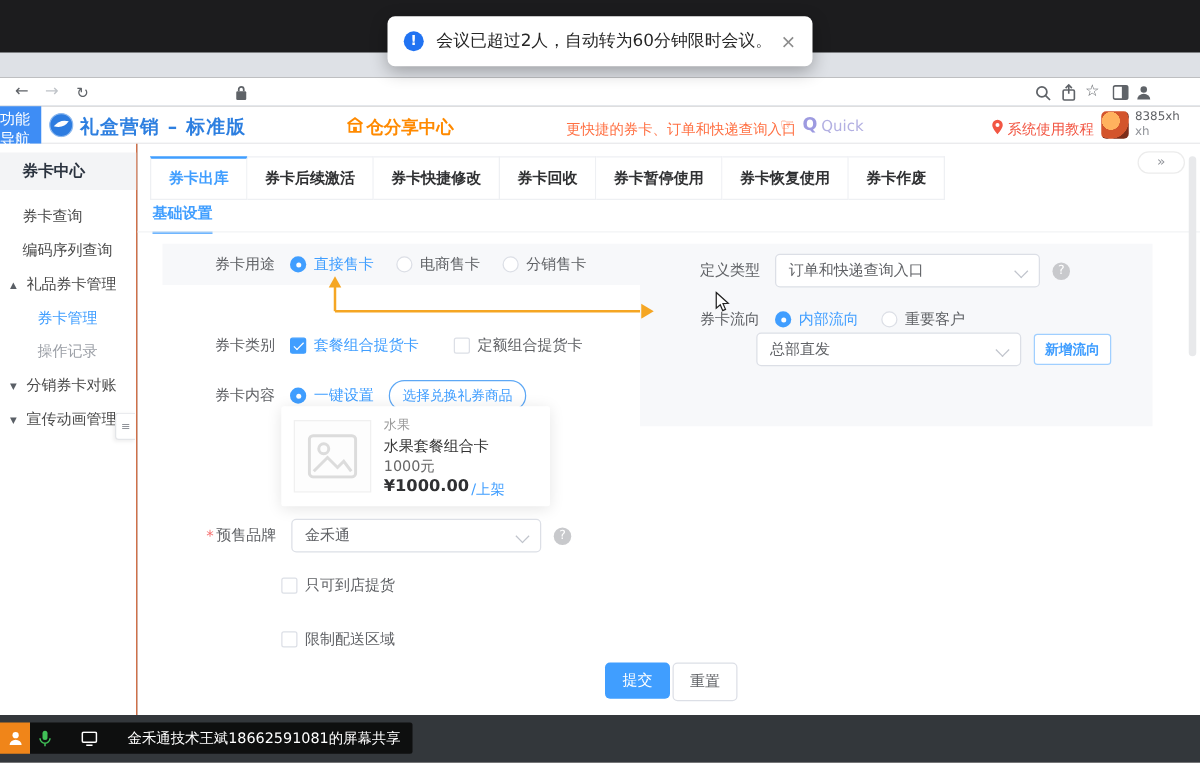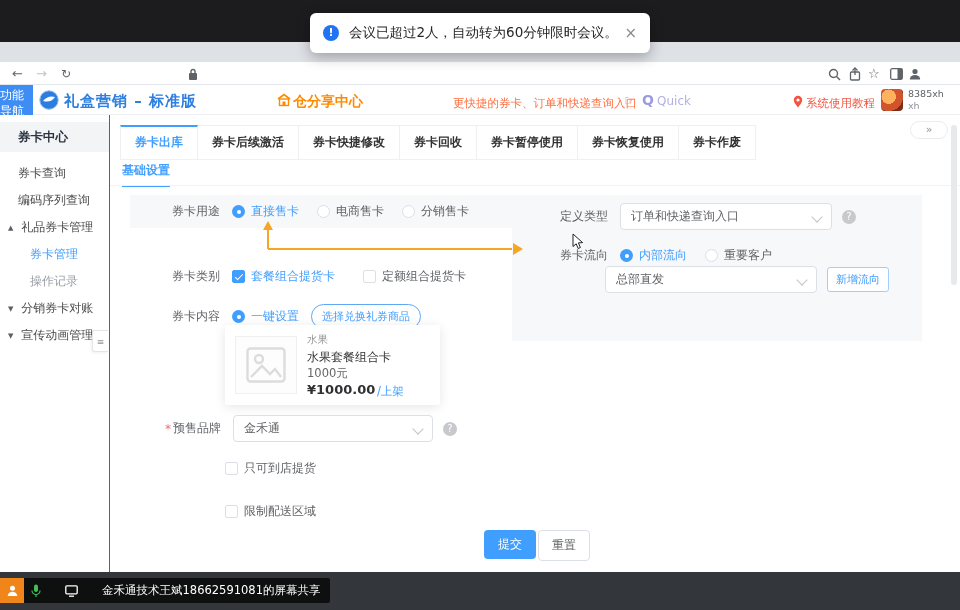--- a/index.html
+++ b/index.html
@@ -65,21 +65,21 @@
   .radio { width:13px; height:13px; border-radius:50%; border:1px solid #dcdfe6; background:#fff; margin-right:6px; flex:0 0 auto; }
   .radio.sel { border:none; background:#409eff; position:relative; }
   .radio.sel::after { content:""; position:absolute; left:4.5px; top:4.5px; width:4px; height:4px; border-radius:50%; background:#fff; }
   .cb { width:13px; height:13px; border:1px solid #dcdfe6; border-radius:2px; background:#fff; margin-right:6px; flex:0 0 auto; }
   .cb.on { background:#409eff; border-color:#409eff; position:relative; }
   .cb.on::after { content:""; position:absolute; left:4px; top:1px; width:3px; height:7px; border:solid #fff; border-width:0 1.5px 1.5px 0; transform:rotate(45deg); }
   .select { height:27px; width:200px; border:1px solid #dcdfe6; border-radius:4px; background:#fff; display:flex; align-items:center; padding:0 26px 0 10px; font-size:12px; color:#606266; position:relative; white-space:nowrap; }
   .select::after { content:""; position:absolute; right:10px; top:9px; width:7px; height:7px; border-right:1.5px solid #c0c4cc; border-bottom:1.5px solid #c0c4cc; transform:rotate(45deg); }
   .help { width:14px; height:14px; border-radius:50%; background:#c8c9cc; color:#fff; font-size:10px; text-align:center; line-height:14px; margin-left:10px; flex:0 0 auto; }
   .btn-outline-round { border:1px solid #5ea8f5; color:#409eff; background:#fff; border-radius:14px; padding:4px 10px; font-size:11px; margin-left:12px; white-space:nowrap; }
-  .btn-outline { border:1px solid #a0cfff; color:#409eff; background:#fff; border-radius:3px; padding:4px 8px; font-size:11px; margin-left:10px; white-space:nowrap; }
+  .btn-outline { border:1px solid #a0cfff; color:#409eff; background:#fff; border-radius:3px; padding:4px 8px; font-size:11px; margin-left:10px; white-space:nowrap;font-weight:bold; }
   .req { color:#f56c6c; margin-right:2px; }
 
   .card { position:absolute; left:115px; top:210px; width:215px; height:80px; background:#fff; border-radius:2px; box-shadow:0 2px 12px rgba(0,0,0,.1); }
   .card .imgbox { position:absolute; left:10px; top:11px; width:62px; height:58px; border:1px solid #f0f0f0; background:#fdfdfd; display:flex; align-items:center; justify-content:center; }
   .card .tag { position:absolute; left:82px; top:8px; font-size:10.5px; color:#999; }
   .card .pname { position:absolute; left:82px; top:24px; font-size:12px; color:#333; }
   .card .spec { position:absolute; left:82px; top:41px; font-size:11.5px; color:#666; }
   .card .price { position:absolute; left:82px; top:57px; font-size:13px; font-weight:bold; color:#303133; }
   .card .uplink { position:absolute; left:152px; top:59px; font-size:11.5px; color:#409eff; }
 

